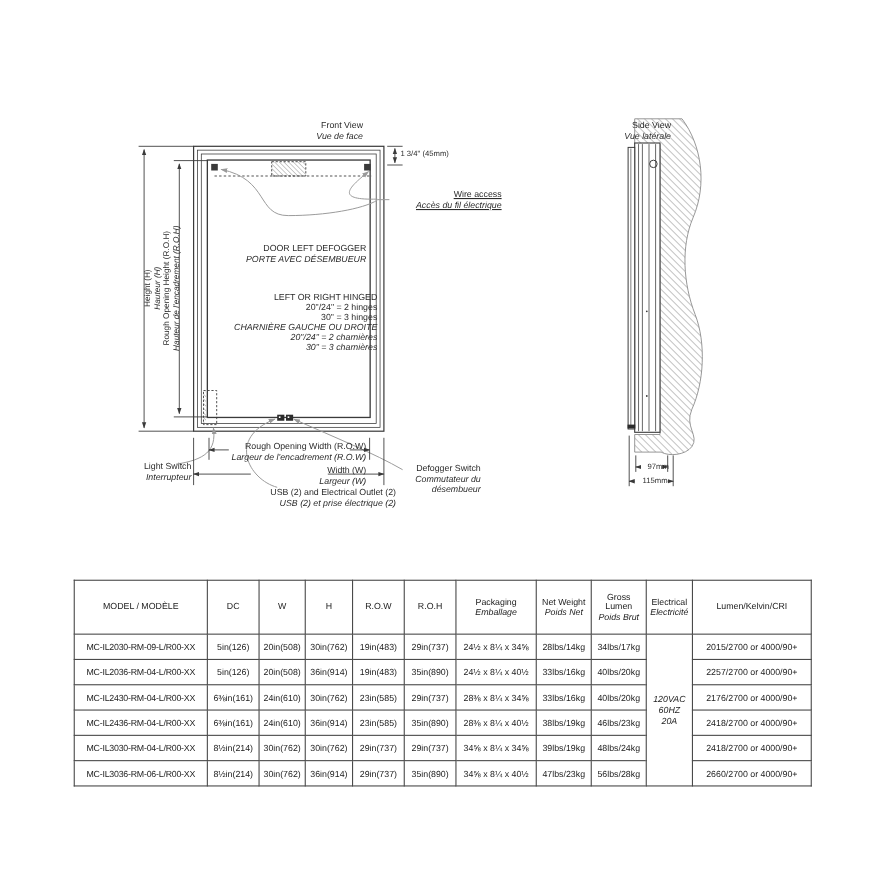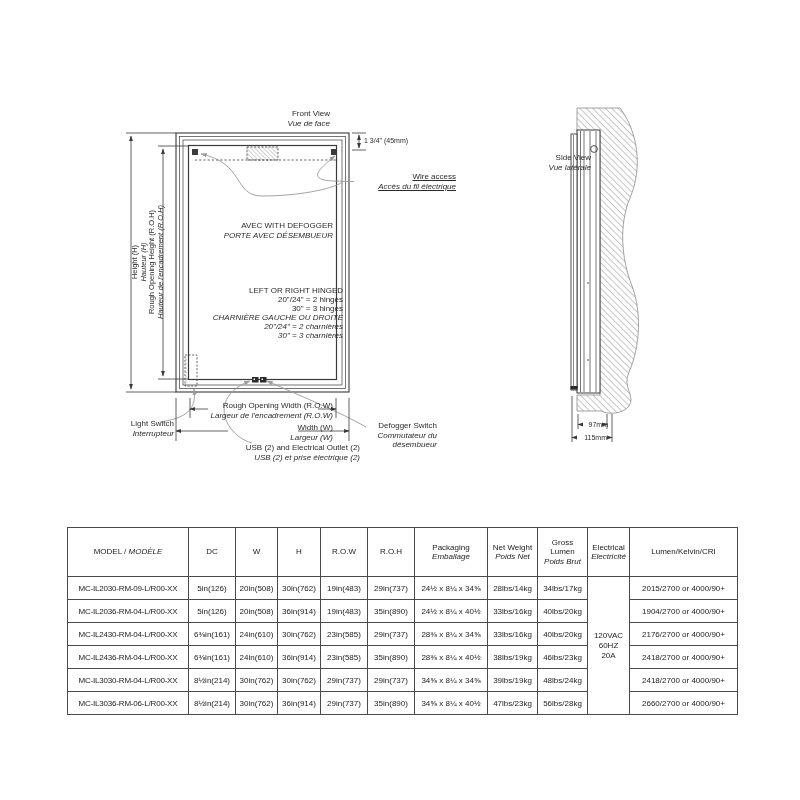--- a/index.html
+++ b/index.html
@@ -8,37 +8,37 @@
     font-family:"Liberation Sans", sans-serif;color:#2b2b2b;overflow:hidden;
   }
   svg{position:absolute;left:0;top:0;}
   .lbl{position:absolute;font-size:8px;line-height:9.5px;text-align:right;white-space:nowrap;}
   .lbl .fr{font-style:italic;}
   .fr{font-style:italic;}
   .vlbl{
     position:absolute;font-size:7.5px;line-height:8.5px;text-align:center;white-space:nowrap;
     transform:translate(-50%,-50%) rotate(-90deg);
   }
-  .hingeblock{line-height:9px;margin-top:20px;}
+  .hingeblock{line-height:9px;}
   .smalldim{font-size:7px;line-height:8px;}
   
   table.spec{
     position:absolute;left:67px;top:527px;width:670px;
     border-collapse:collapse;table-layout:fixed;
     font-size:8px;color:#222;
   }
   table.spec th, table.spec td{
     border:1px solid #4a4a4a;text-align:center;vertical-align:middle;
     padding:1px 1px;font-weight:normal;overflow:hidden;
   }
   table.spec thead th{height:46px;font-size:8px;line-height:9.5px;}
   table.spec tbody td{height:20px;}
   .hdr-fr{font-style:italic;display:block;}
-  .hdr-fr-inline{font-style:italic;display:inline;}
-  .electrical-cell{white-space:pre-line;line-height:10px;}
+  .hdr-fr-inline{display:inline;}
+  .electrical-cell{white-space:pre-line;line-height:10px;font-style:italic;}
   .model-cell{font-size:8px;letter-spacing:-0.2px;}
 </style>
 </head>
 <body>
 
 <svg width="800" height="520" viewBox="0 0 800 520">
   <defs>
     <pattern id="hatch" width="4.5" height="4.5" patternUnits="userSpaceOnUse" patternTransform="rotate(-45)">
       <line x1="0" y1="0" x2="0" y2="4.5" stroke="#9a9a9a" stroke-width="1.1"></line>
     </pattern>
@@ -168,21 +168,21 @@
 </div>
 
 <div class="lbl smalldim" style="left:364px;top:137px;width:70px;text-align:left;">1 3/4" (45mm)</div>
 
 <div class="lbl" style="left:332px;top:172px;width:124px;text-decoration:underline;">
   <div>Wire access</div>
   <div class="fr">Accès du fil électrique</div>
 </div>
 
 <div class="lbl" style="left:193px;top:221px;width:140px;">
-  <div>AVEC WITH DEFOGGER</div>
+  <div>DOOR LEFT DEFOGGER</div>
   <div class="fr">PORTE AVEC DÉSEMBUEUR</div>
 </div>
 
 <div class="lbl hingeblock" style="left:183px;top:266px;width:160px;">
   <div>LEFT OR RIGHT HINGED</div>
   <div>20"/24" = 2 hinges</div>
   <div>30" = 3 hinges</div>
   <div class="fr">CHARNIÈRE GAUCHE OU DROITE</div>
   <div class="fr">20"/24" = 2 charnières</div>
   <div class="fr">30" = 3 charnières</div>
@@ -217,21 +217,21 @@
   <div>Defogger Switch</div>
   <div class="fr">Commutateur du</div>
   <div class="fr">désembueur</div>
 </div>
 
 <div class="lbl" style="left:200px;top:443px;width:160px;">
   <div>USB (2) and Electrical Outlet (2)</div>
   <div class="fr">USB (2) et prise électrique (2)</div>
 </div>
 
-<div class="lbl" style="left:486px;top:109px;width:105px;margin-top:44px;">
+<div class="lbl" style="left:505px;top:109px;width:105px;">
   <div>Side View</div>
   <div class="fr">Vue latérale</div>
 </div>
 
 <div class="lbl smalldim" style="left:578px;top:421px;width:30px;">97mm</div>
 <div class="lbl smalldim" style="left:577px;top:434px;width:30px;">115mm</div>
 
 <table class="spec">
   <colgroup>
     <col style="width:121px">
@@ -280,21 +280,21 @@
       <tr>
         <td class="model-cell">MC-IL2036-RM-04-L/R00-XX</td>
         <td>5in(126)</td>
         <td>20in(508)</td>
         <td>36in(914)</td>
         <td>19in(483)</td>
         <td>35in(890)</td>
         <td>24½ x 8¼ x 40½</td>
         <td>33lbs/16kg</td>
         <td>40lbs/20kg</td>
-        <td>1904/2700 or 4000/90+</td>
+        <td>2257/2700 or 4000/90+</td>
       </tr>
       <tr>
         <td class="model-cell">MC-IL2430-RM-04-L/R00-XX</td>
         <td>6⅜in(161)</td>
         <td>24in(610)</td>
         <td>30in(762)</td>
         <td>23in(585)</td>
         <td>29in(737)</td>
         <td>28⅜ x 8¼ x 34⅝</td>
         <td>33lbs/16kg</td>

